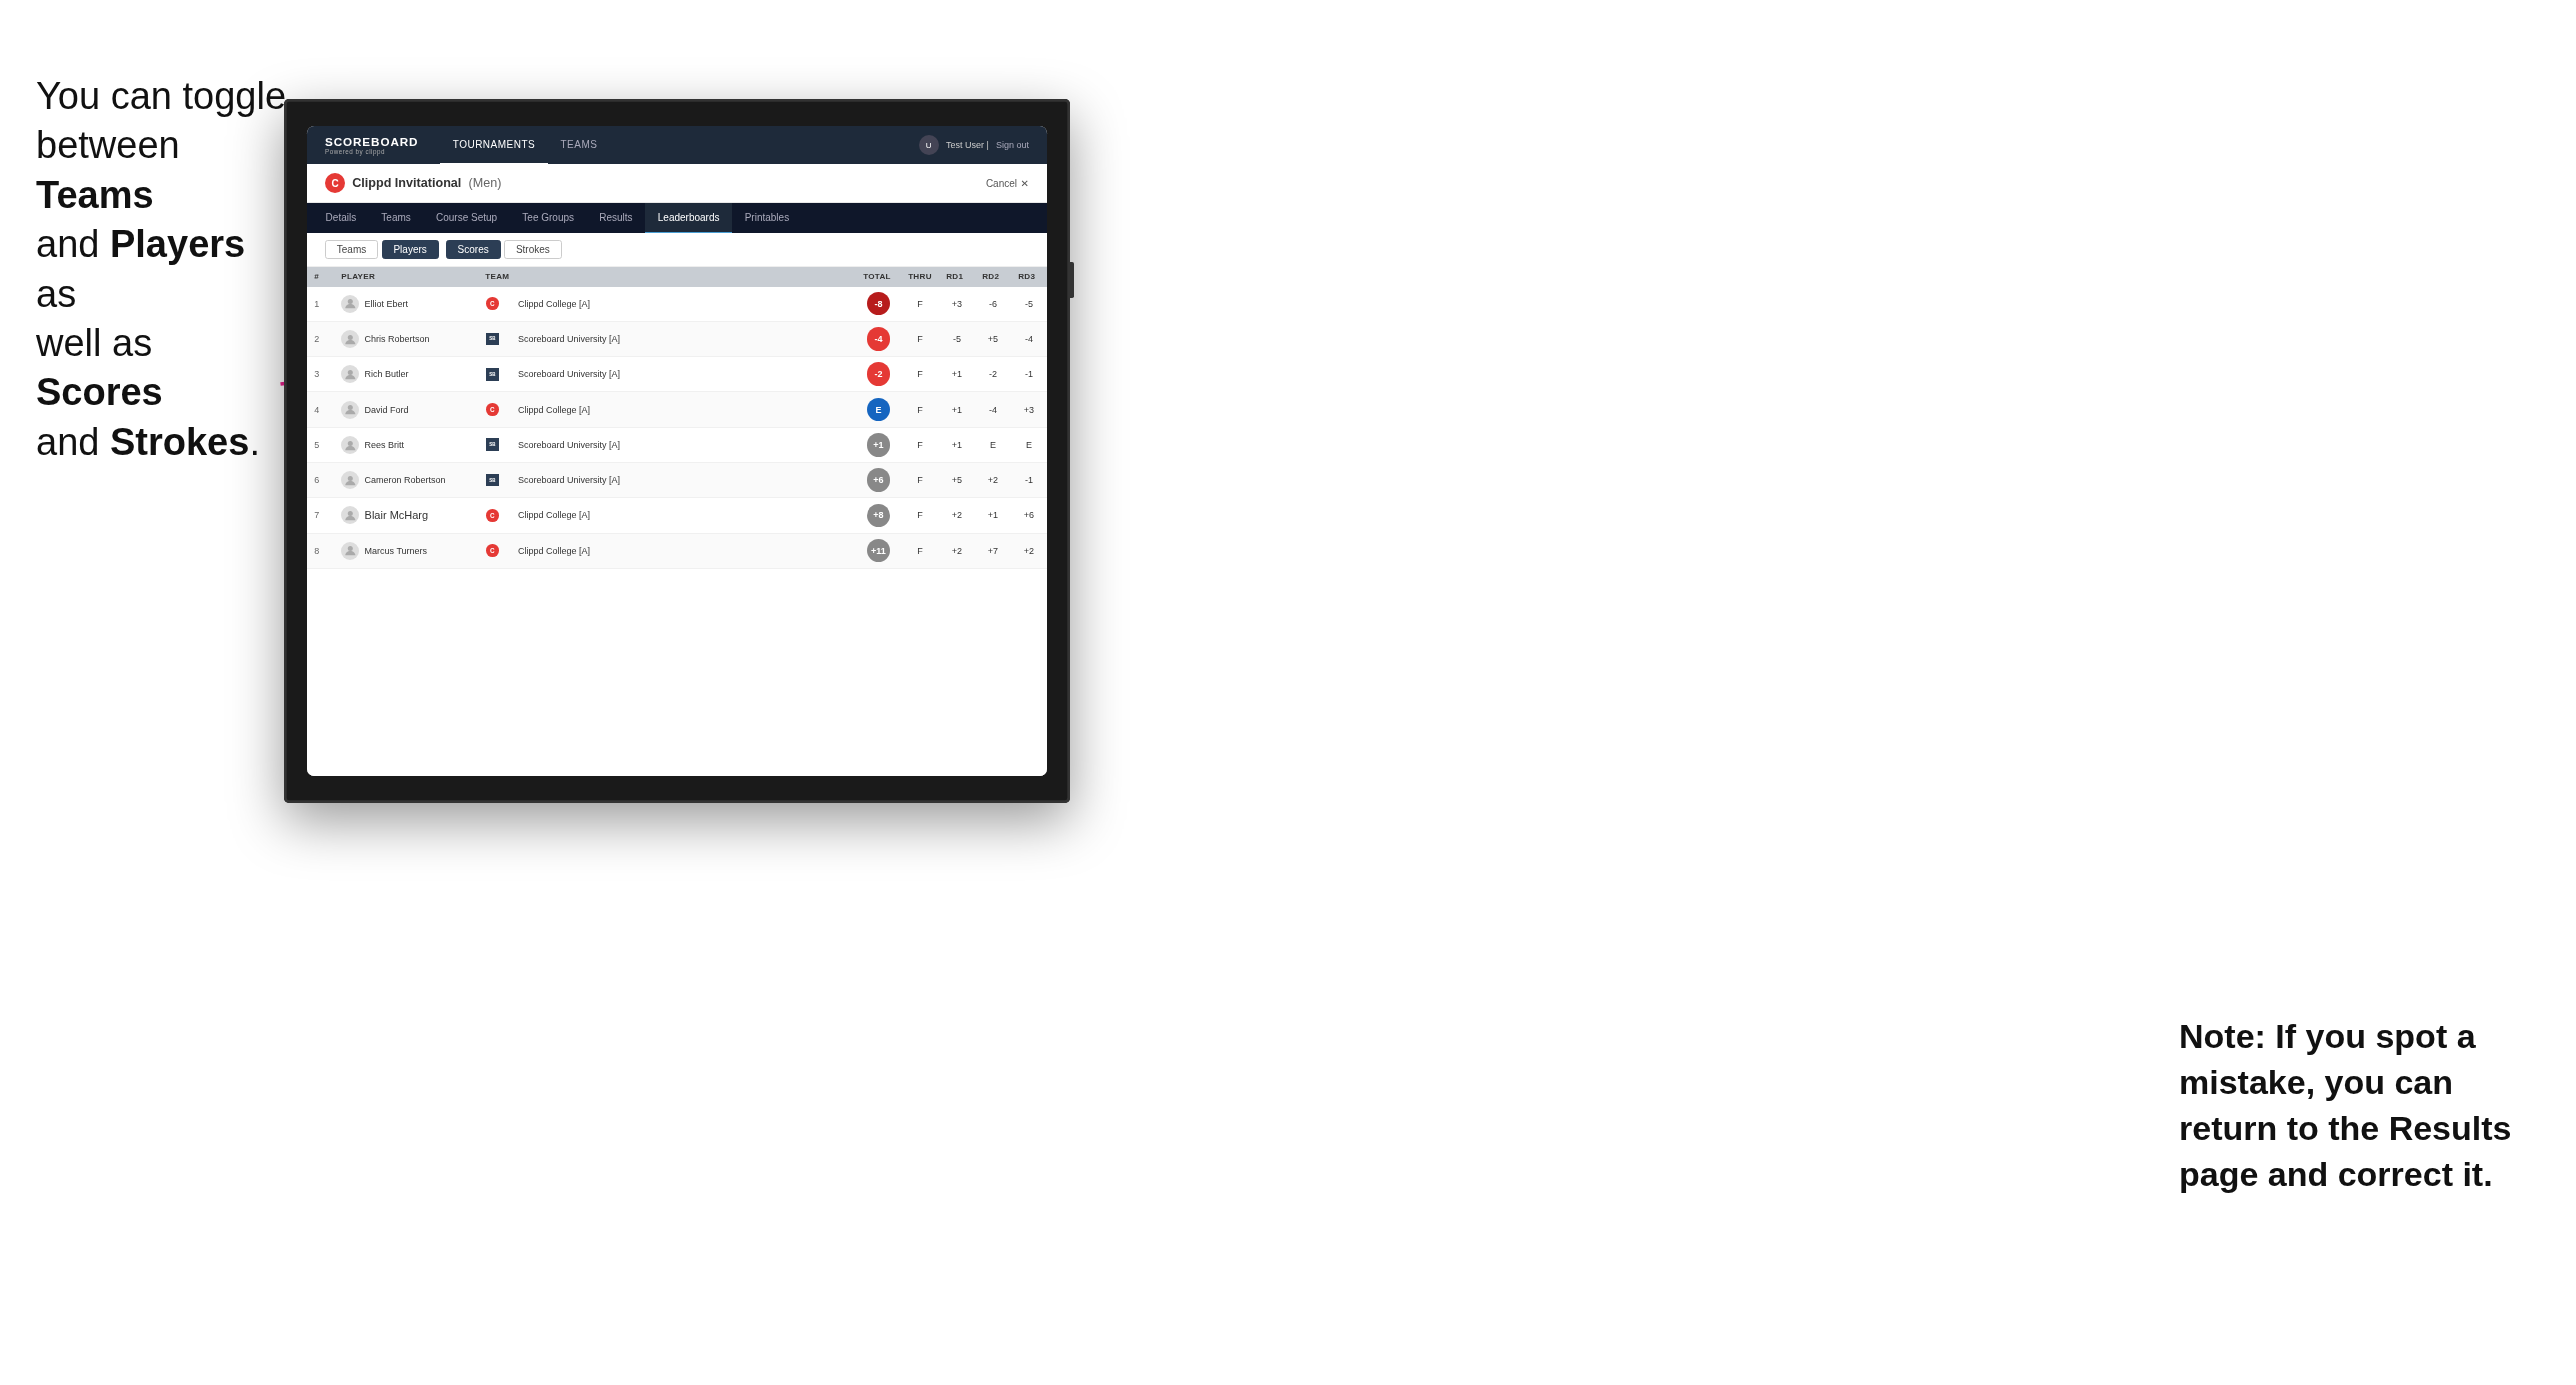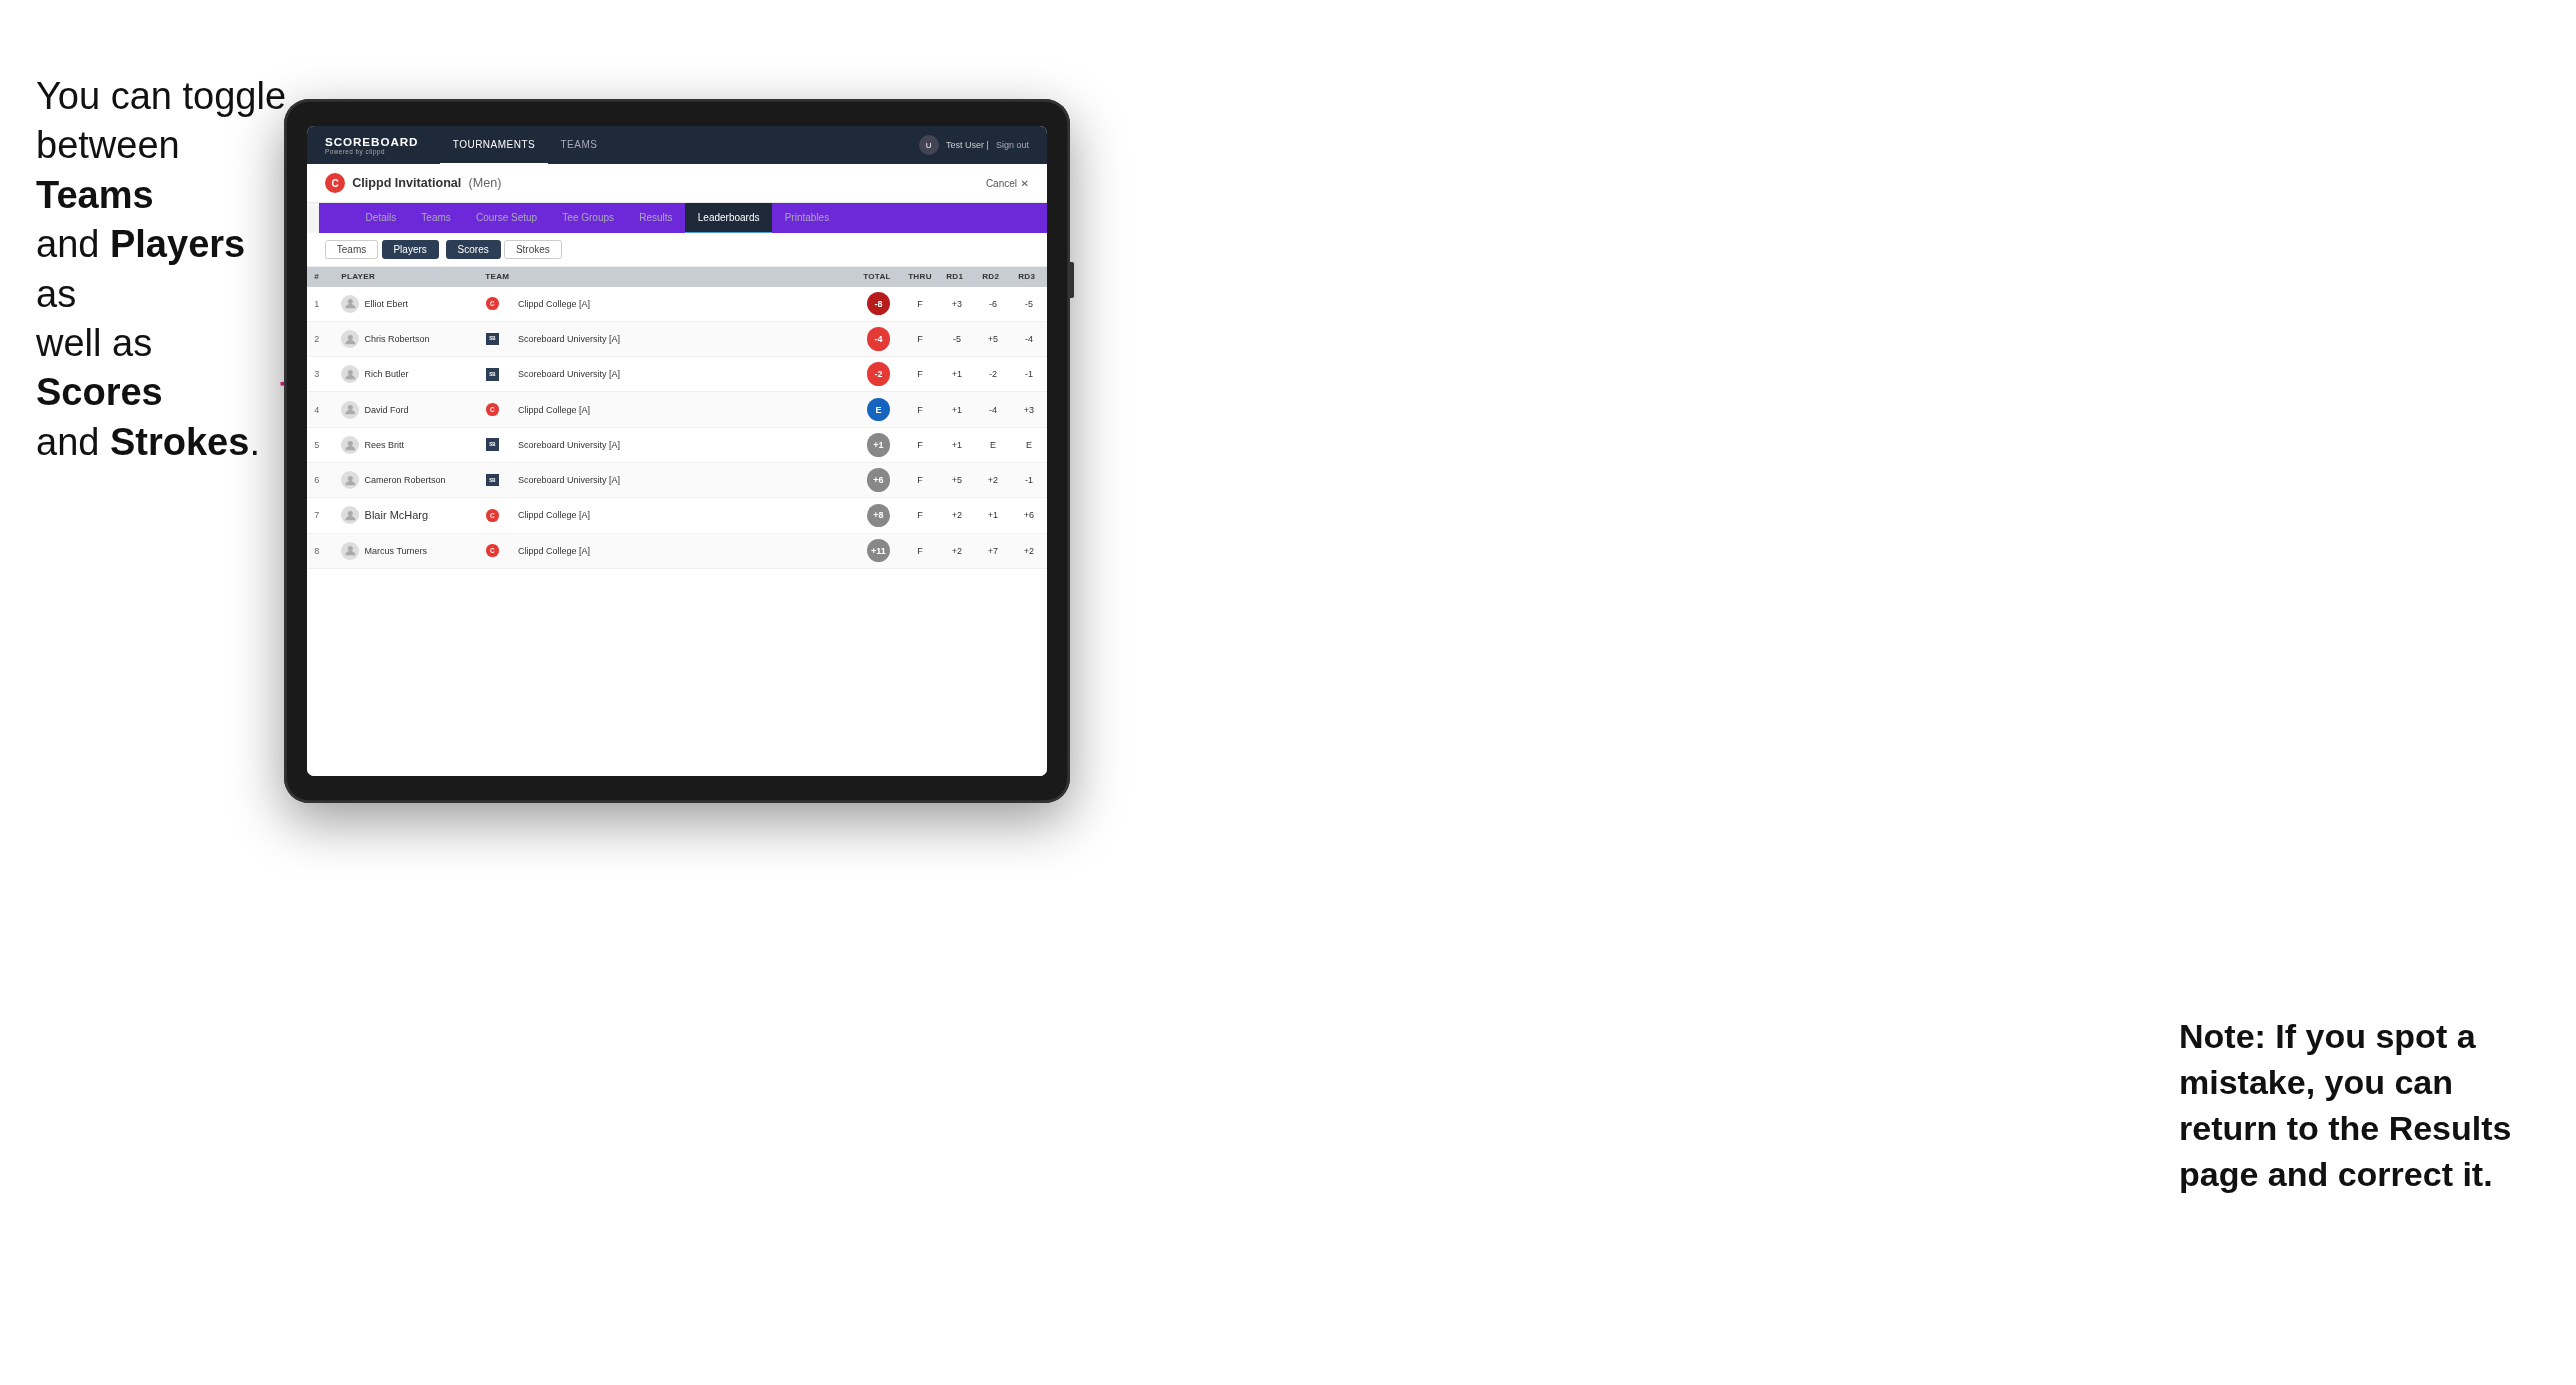--- a/index.html
+++ b/index.html
@@ -51,21 +51,21 @@
     }
 
     
     .tablet-frame {
       position: absolute;
       left: 284px;
       top: 99px;
       width: 786px;
       height: 704px;
       background: #1a1a1a;
-      border-radius: 25px;
+      border-radius: 5px;
       box-shadow: 0 18px 54px rgba(0,0,0,0.4), inset 0 0 0 2.7px #333;
       display: flex;
       align-items: center;
       justify-content: center;
     }
 
     .tablet-screen {
       width: 740px;
       height: 650px;
       background: #f5f5f5;
@@ -176,25 +176,24 @@
       font-size: 10px;
       color: #555;
       cursor: pointer;
       display: flex;
       align-items: center;
       gap: 3.6px;
     }
 
     
     .tab-nav {
-      background: #6d28d9;
-      display: flex;
-      padding: 0 34px;
+      background: #0f172a;
+      display: flex;
+      padding: 0 6px;
       flex-shrink: 0;
-      margin-left: 12px;
     }
     .tab-item {
       padding: 9px 12.6px;
       font-size: 10px;
       color: #aab;
       cursor: pointer;
       border-bottom: 1.8px solid transparent;
       font-weight: 500;
     }
     .tab-item.active {

